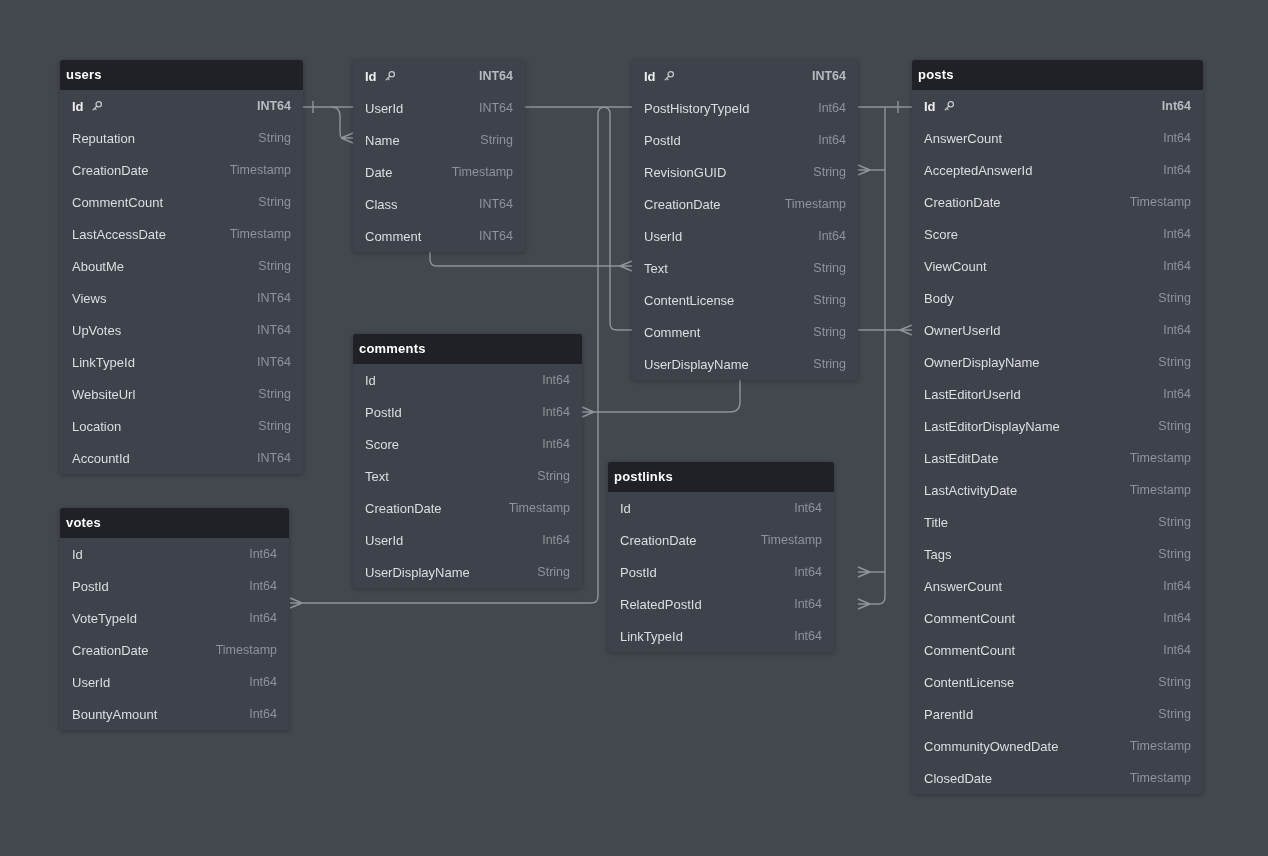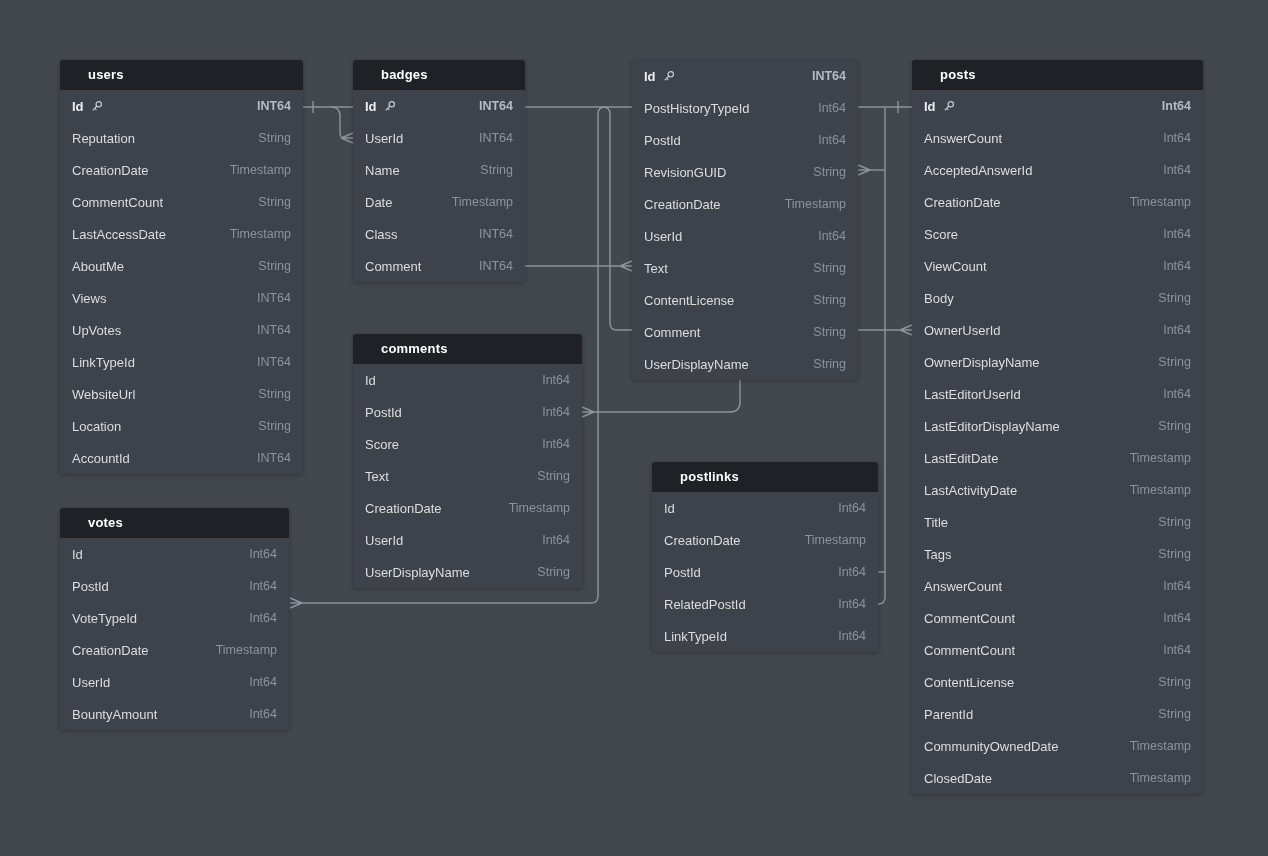--- a/index.html
+++ b/index.html
@@ -28,21 +28,21 @@
     border-radius: 3px;
     box-shadow: 0 1px 5px rgba(0,0,0,0.28);
   }
   .thead {
     height: 30px;
     background: var(--header_bg, #1f2126);
     color: var(--header_text, #ffffff);
     font-size: 13px;
     font-weight: bold;
     line-height: 30px;
-    padding: 0 28px;
+    padding: 0 6px;
     border-radius: 3px 3px 0 0;
     letter-spacing: 0.2px;
   }
   .tbody { padding: 0; border-radius: 0 0 3px 3px; }
   .row {
     height: 32px;
     display: flex;
     align-items: center;
     justify-content: space-between;
     padding: 0 12px;
@@ -172,21 +172,20 @@
         <div class="row">
           <span class="fname">
             <span>AccountId</span>
           </span>
           <span class="ftype">INT64</span>
         </div>
       </div>
   </div>
 
   <div class="table" style="left:353px; top:60px; width:172px">
-    <div class="thead">badges</div>
     <div class="tbody">
         <div class="row pk">
           <span class="fname">
             <span>Id</span>
             <svg class="key-icon" width="13" height="13" viewBox="0 0 14 14">
               <circle cx="9.4" cy="4.6" r="2.9" fill="none" stroke="currentColor" stroke-width="1.3"></circle>
               <path d="M7.3 6.7 L3.4 10.6 M5.1 8.9 L6.5 10.3" fill="none" stroke="currentColor" stroke-width="1.3" stroke-linecap="round"></path>
             </svg>
           </span>
           <span class="ftype">INT64</span>
@@ -376,21 +375,21 @@
         </div>
         <div class="row">
           <span class="fname">
             <span>UserDisplayName</span>
           </span>
           <span class="ftype">String</span>
         </div>
       </div>
   </div>
 
-  <div class="table" style="left:652px; top:462px; width:226px">
+  <div class="table" style="left:608px; top:462px; width:226px">
     <div class="thead">postlinks</div>
     <div class="tbody">
         <div class="row">
           <span class="fname">
             <span>Id</span>
           </span>
           <span class="ftype">Int64</span>
         </div>
         <div class="row">
           <span class="fname">

